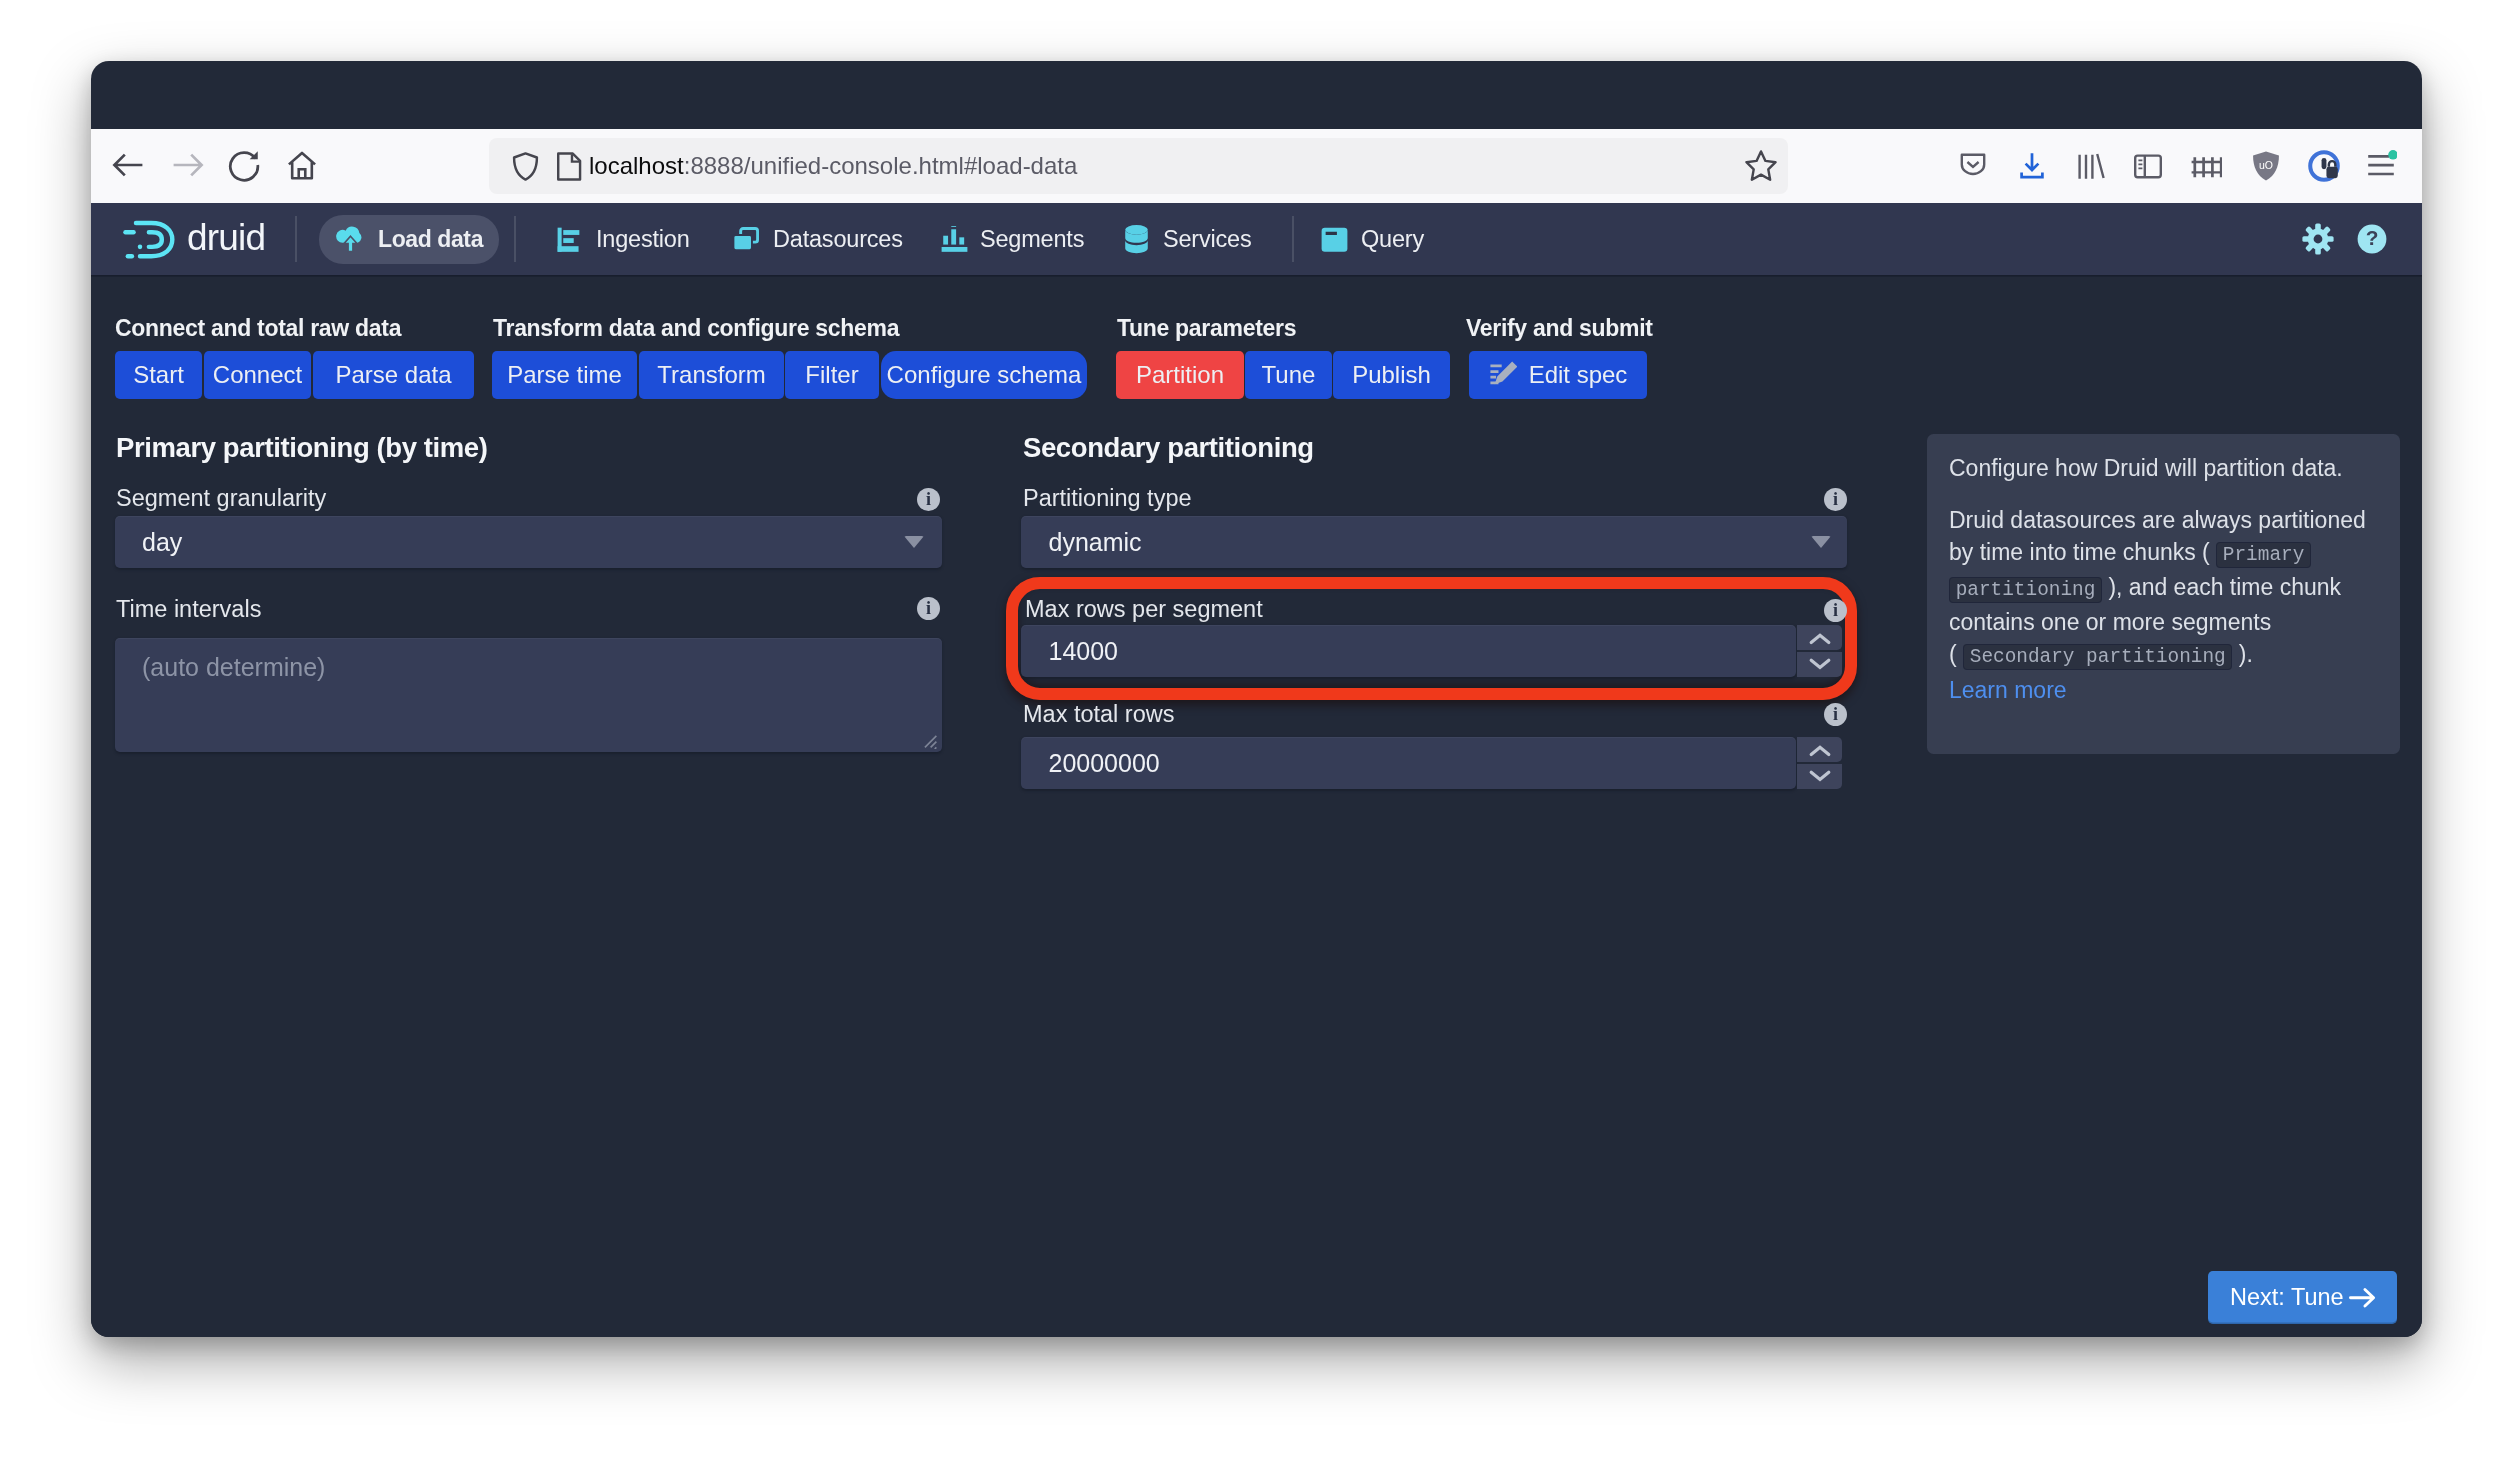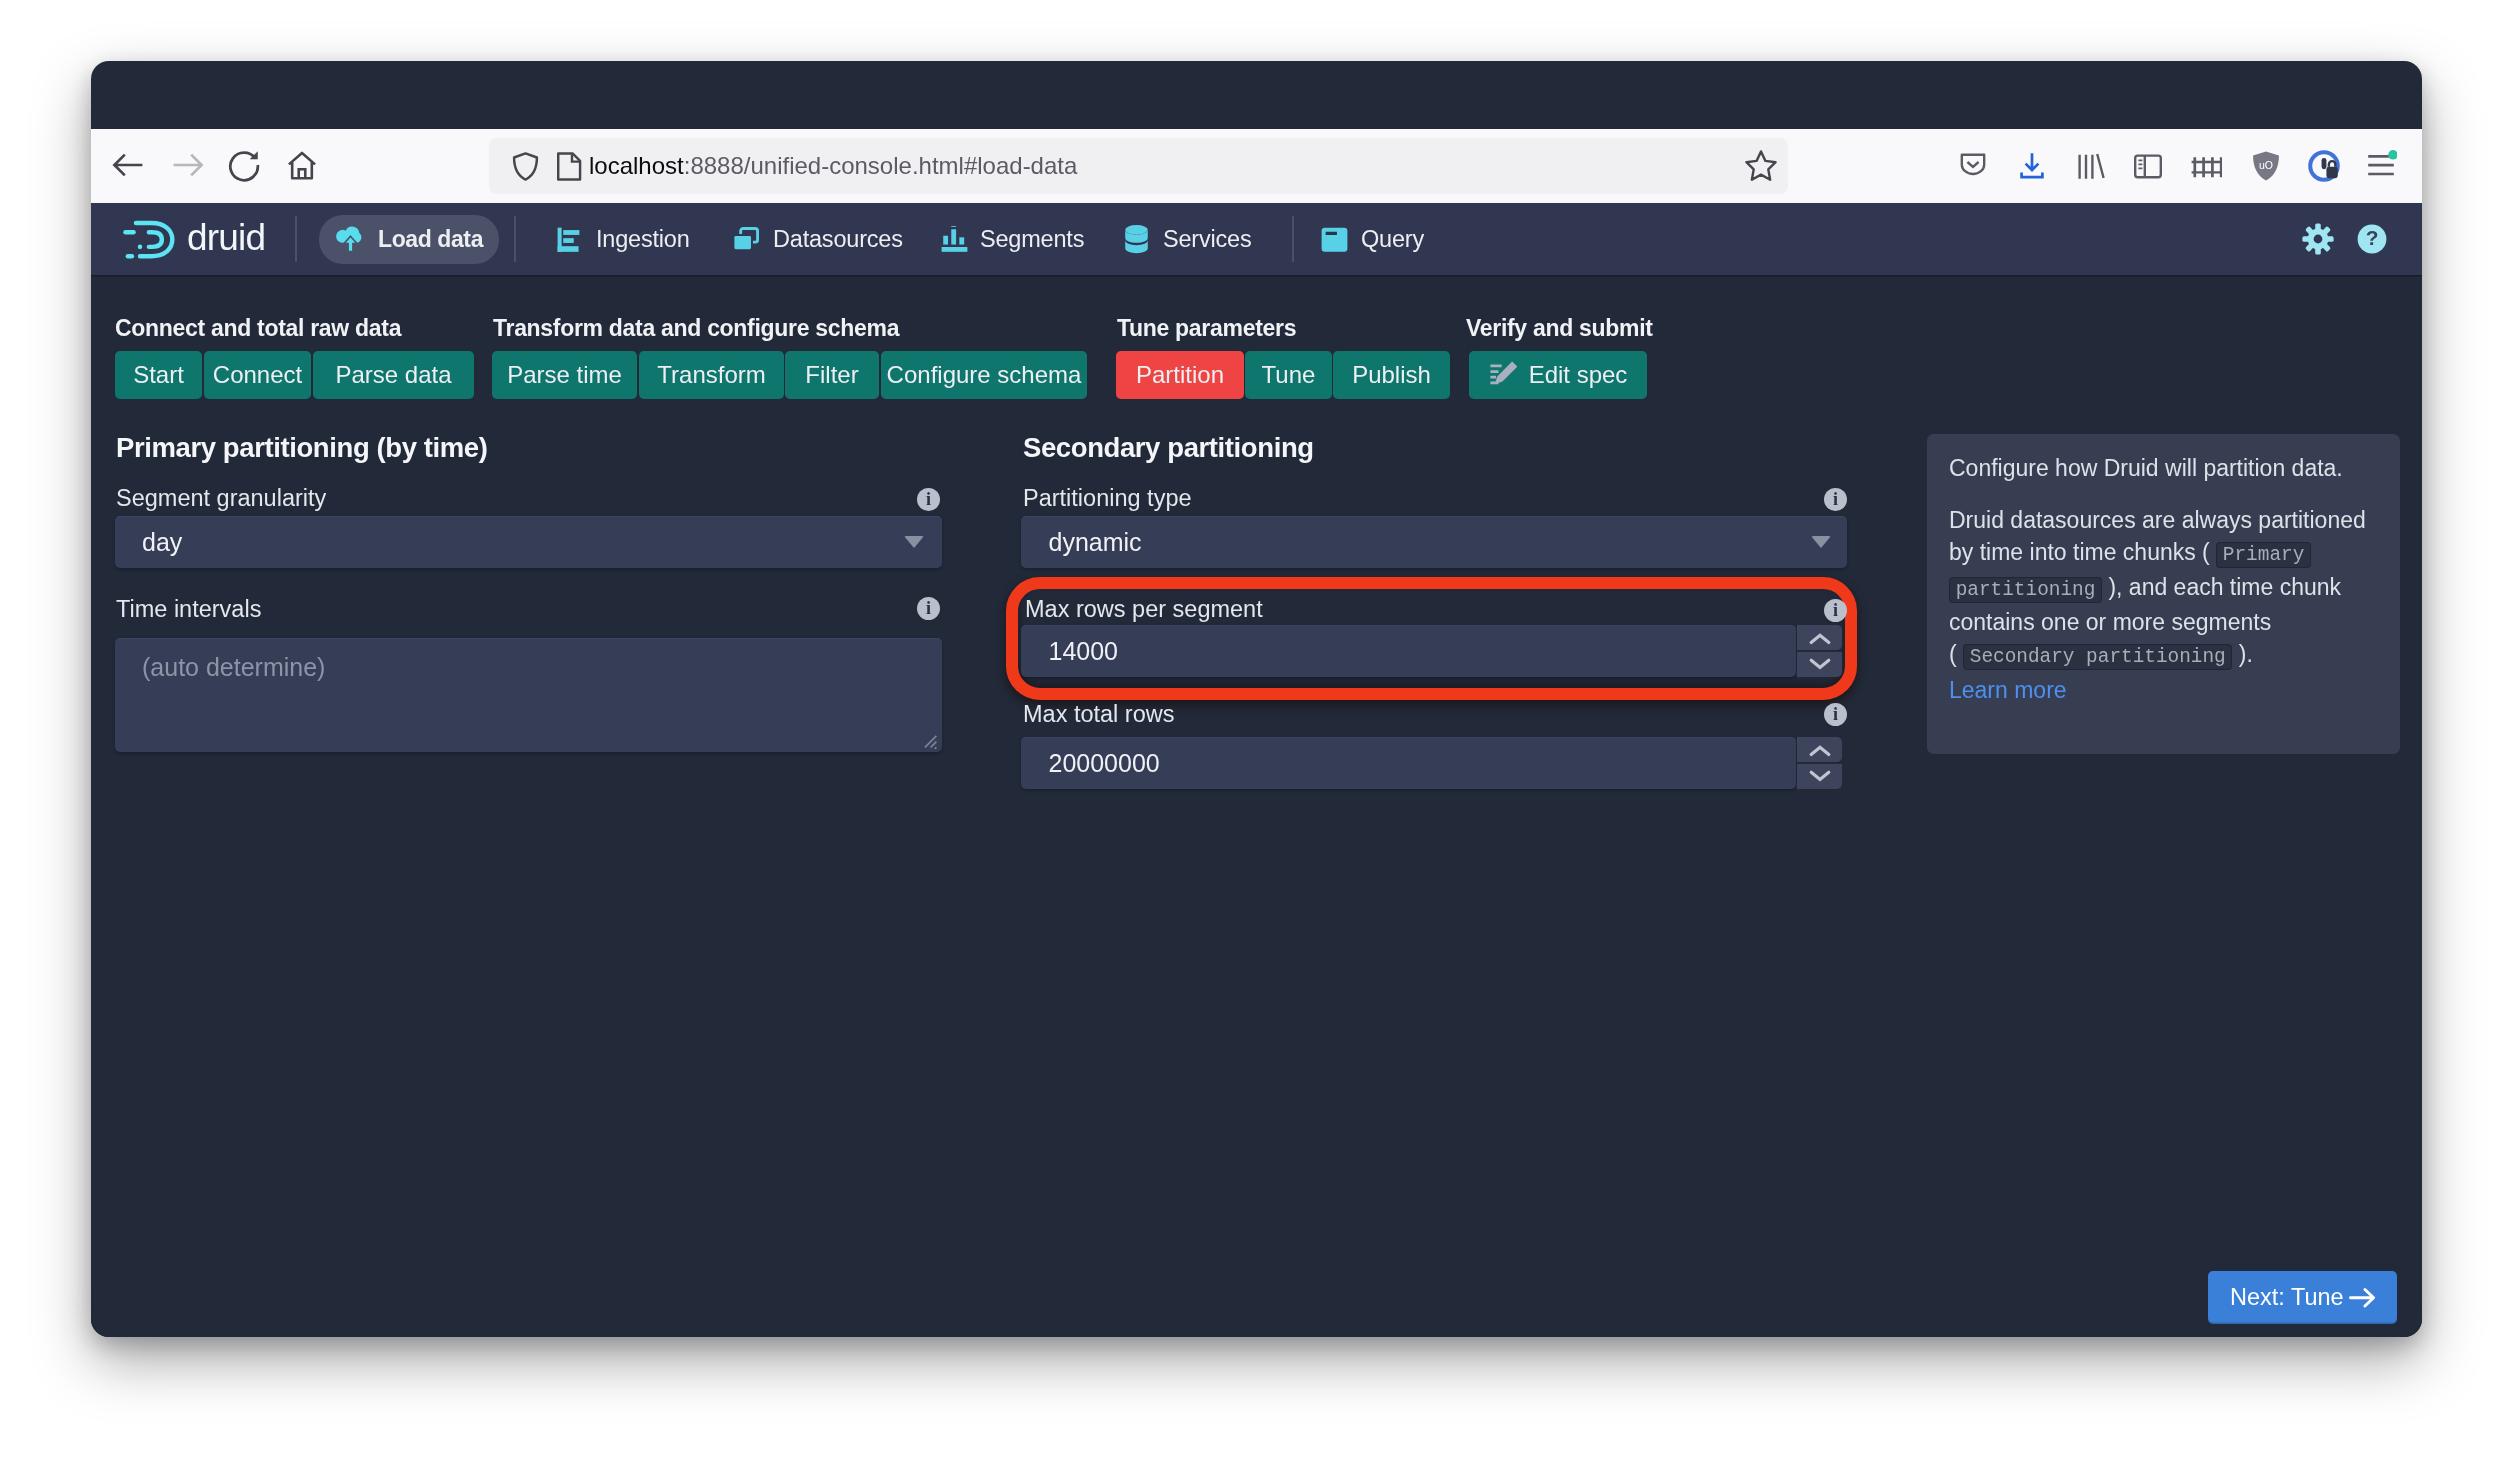--- a/index.html
+++ b/index.html
@@ -17,21 +17,21 @@
   .tbi { position:absolute; top:0; }
   
   .console { position:absolute; left:0; top:142px; width:100%; height:1135px; background:#222938;padding-left:22px; }
   .chead { position:absolute; left:0; top:0; width:100%; height:72px; background:#313750; box-shadow:0 1.6px 0 rgba(16,22,36,0.55); }
   .sep { position:absolute; top:17px; width:1.6px; height:46px; background:#4a5065; }
   .pill { position:absolute; left:228px; top:12px; width:180px; height:49px; background:#4b5169; border-radius:24px; }
   .navitem { position:absolute; top:0; height:72px; line-height:72px; color:#eceef2; font-size:23.5px; letter-spacing:-0.2px; white-space:nowrap; }
   .druidtext { position:absolute; left:96px; top:0; height:72px; line-height:70px; color:#f2f5f9; font-size:37px; letter-spacing:-0.8px; }
   
   .grouplabel { position:absolute; color:#f0f2f5; font-size:23px; font-weight:bold; letter-spacing:-0.3px; }
-  .stepbtn { position:absolute; top:148px; height:48px; background:#0f766e; border-radius:4.9px; color:#edeff3; font-size:24px; text-align:center; line-height:48px; }
+  .stepbtn { position:absolute; top:148px; height:48px; background:#1d4ed8; border-radius:4.9px; color:#edeff3; font-size:24px; text-align:center; line-height:48px; }
   .stepbtn.active { background:#ef4444; }
   
   h2 { position:absolute; color:#f4f6f9; font-size:27.5px; font-weight:bold; letter-spacing:-0.4px; }
   .flabel { position:absolute; color:#e4e7ec; font-size:23.5px; }
   .select, .tarea, .numin { position:absolute; background:#363d57; border-radius:4.9px; box-shadow: inset 0 0.8px 0 rgba(255,255,255,0.06), 0 1.6px 2.4px rgba(15,20,32,0.4); }
   .ftext { position:absolute; color:#f0f2f6; font-size:25px; }
   .caret { position:absolute; width:0; height:0; border-left:10.5px solid transparent; border-right:10.5px solid transparent; border-top:12px solid #8a90a2; border-radius:2.4px; }
   .infoicon { position:absolute; width:23px; height:23px; border-radius:50%; background:#bac0cb; color:#283044; font-weight:bold; text-align:center; font-size:18px; line-height:23px; font-family:"Liberation Serif", serif; }
   .spin { position:absolute; width:45px; background:#3e445c; border-radius:0 4.9px 4.9px 0; }
   .chev { position:absolute; left:50%; transform:translateX(-50%); }
@@ -197,21 +197,21 @@
     </div>
 
     <div class="grouplabel" style="left:24px; top:112px;">Connect and total raw data</div>
     <div class="stepbtn" style="left:24px; width:87px;">Start</div>
     <div class="stepbtn" style="left:113px; width:107px;">Connect</div>
     <div class="stepbtn" style="left:222px; width:161px;">Parse data</div>
     <div class="grouplabel" style="left:402px; top:112px;">Transform data and configure schema</div>
     <div class="stepbtn" style="left:401px; width:145px;">Parse time</div>
     <div class="stepbtn" style="left:548px; width:145px;">Transform</div>
     <div class="stepbtn" style="left:694px; width:94px;">Filter</div>
-    <div class="stepbtn" style="left:790px; width:206px;">Configure schema</div>
+    <div class="stepbtn" style="left:790px; width:206px;border-radius:15px;">Configure schema</div>
     <div class="grouplabel" style="left:1026px; top:112px;">Tune parameters</div>
     <div class="stepbtn active" style="left:1025px; width:128px;">Partition</div>
     <div class="stepbtn" style="left:1154px; width:87px;">Tune</div>
     <div class="stepbtn" style="left:1242px; width:117px;">Publish</div>
     <div class="grouplabel" style="left:1375px; top:112px;">Verify and submit</div>
     <div class="stepbtn" style="left:1378px; width:178px; color:#eceff3;"><svg style="position:absolute;left:19.4px;top:9.7px" width="29" height="27.5" viewBox="0 0 36 34">
           <g stroke="#a9b0bf" stroke-width="3.4" fill="none">
             <path d="M3 6 h14 M3 13 h10 M3 20 h7 M3 27 h10"></path>
             <path d="M30 3 l4 4 l-17 17 l-6 2 l2 -6 Z" fill="#a9b0bf"></path>
           </g>

